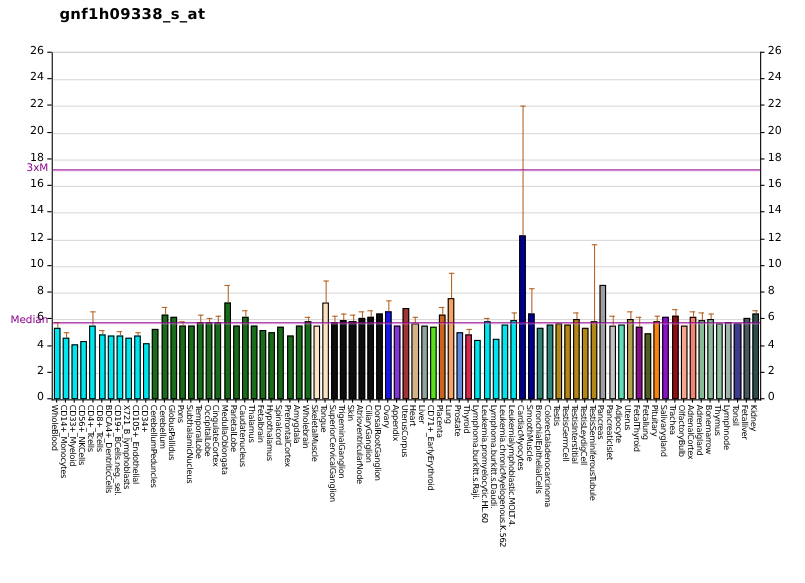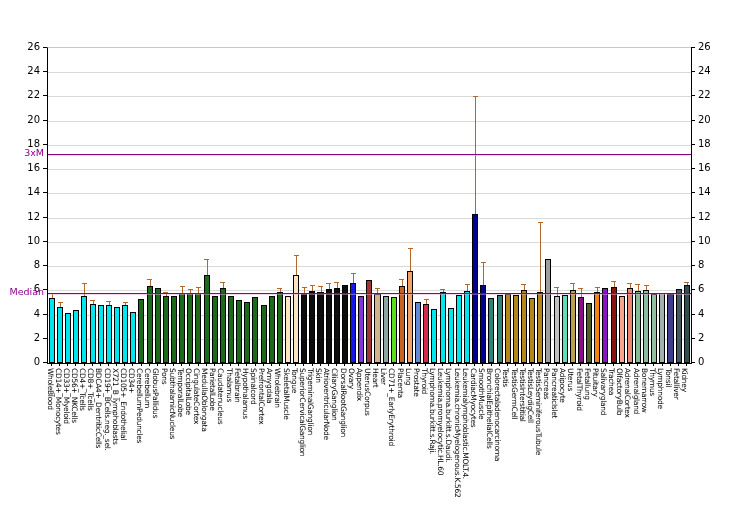--- a/index.html
+++ b/index.html
@@ -20,20 +20,21 @@
   .ylab.left{text-align:right;width:26px;}
   .reflab{position:absolute;left:0;width:44px;text-align:right;font-size:9.5px;line-height:10px;}
   .xtick{position:absolute;width:1px;height:3px;background:#000;}
   .xlab{position:absolute;writing-mode:vertical-rl;font-size:7.5px;line-height:9px;
         letter-spacing:-.3px;color:#000;white-space:nowrap;}
 </style>
 </head>
 <body>
 
 <div class="canvas">
+  <div class="title">gnf1h09338_s_at</div>
   <div id="plot">
       <div class="grid" style="left: 0px; width: 643px; top: 290.769px;"></div>
       <div class="grid" style="left: 0px; width: 643px; top: 266.538px;"></div>
       <div class="grid" style="left: 0px; width: 643px; top: 242.308px;"></div>
       <div class="grid" style="left: 0px; width: 643px; top: 218.077px;"></div>
       <div class="grid" style="left: 0px; width: 643px; top: 193.846px;"></div>
       <div class="grid" style="left: 0px; width: 643px; top: 169.615px;"></div>
       <div class="grid" style="left: 0px; width: 643px; top: 145.385px;"></div>
       <div class="grid" style="left: 0px; width: 643px; top: 121.154px;"></div>
       <div class="grid" style="left: 0px; width: 643px; top: 96.9231px;"></div>

